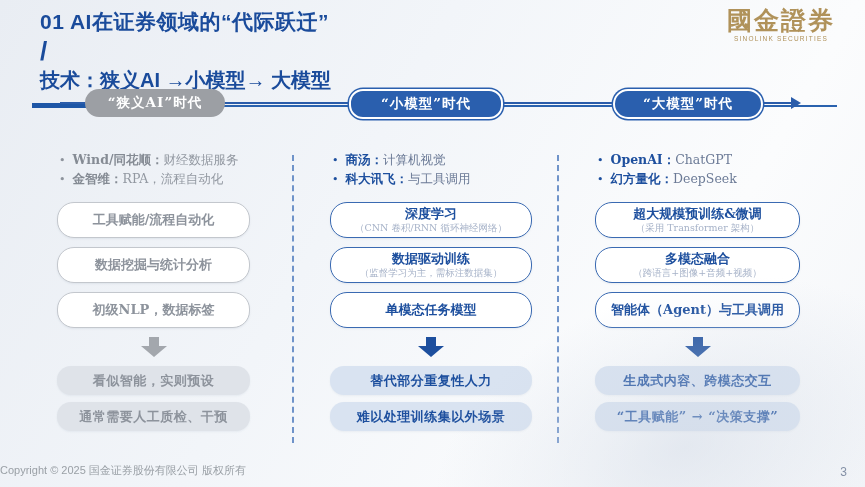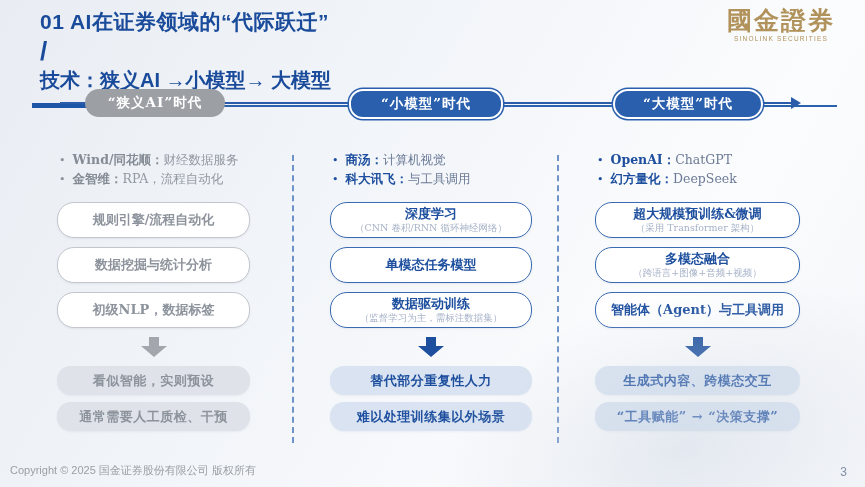--- a/index.html
+++ b/index.html
@@ -66,21 +66,21 @@
   .theme-blue .bt{color:#1d4f9e;font-weight:bold;}
   .bs{font-size:9.5px;color:#a6b2c8;margin-top:1px;line-height:1.1;white-space:nowrap;}
   .bs:empty{display:none;}
   .down-arrow{display:flex;justify-content:center;margin:3px 0 9px 0;height:20px;}
   .rbox{height:29px;border-radius:14px;display:flex;align-items:center;justify-content:center;margin-bottom:7px;
     font-family:"DejaVu Serif","Liberation Serif",serif;font-size:13px;font-weight:bold;letter-spacing:.5px;
     box-shadow:0 1px 2px rgba(90,110,140,.08);}
   .theme-gray .rbox{background:#dfe3e9;color:#8d939c;}
   .theme-blue .rbox{background:#d9e3f1;color:#1d4f9e;}
   
-  .copyright{position:absolute;left:10px;bottom:9px;font-size:11px;color:#9aa0a6;}
+  .copyright{position:absolute;left:0;bottom:9px;font-size:11px;color:#9aa0a6;}
   .pagenum{position:absolute;right:18px;bottom:8px;font-size:12px;color:#76839b;}
 </style>
 </head>
 <body>
 
 <div class="slide">
 
   <header class="hdr">
     <div class="title-row">
       <span class="t-main">01 AI在证券领域的“代际跃迁”</span>
@@ -110,21 +110,21 @@
       <li>
         <span class="b-name">Wind/同花顺：</span>
         <span class="b-desc">财经数据服务</span>
       </li>
       <li>
         <span class="b-name">金智维：</span>
         <span class="b-desc">RPA，流程自动化</span>
       </li>
     </ul>
     <div class="obox">
-      <span class="bt">规则引擎/流程自动化</span>
+      <span class="bt">工具赋能/流程自动化</span>
 
     </div>
     <div class="obox">
       <span class="bt">数据挖掘与统计分析</span>
 
     </div>
     <div class="obox">
       <span class="bt">初级NLP，数据标签</span>
 
     </div>
@@ -148,26 +148,26 @@
       <li>
         <span class="b-name">科大讯飞：</span>
         <span class="b-desc">与工具调用</span>
       </li>
     </ul>
     <div class="obox">
       <span class="bt">深度学习</span>
       <span class="bs">（CNN 卷积/RNN 循环神经网络）</span>
     </div>
     <div class="obox">
-      <span class="bt">单模态任务模型</span>
-
-    </div>
-    <div class="obox">
       <span class="bt">数据驱动训练</span>
       <span class="bs">（监督学习为主，需标注数据集）</span>
+    </div>
+    <div class="obox">
+      <span class="bt">单模态任务模型</span>
+
     </div>
     <div class="down-arrow">
       <svg width="26" height="20" viewBox="0 0 26 20">
           <polygon points="8,0 18,0 18,9 26,9 13,20 0,9 8,9" fill="#1d4f9e"></polygon>
         </svg>
     </div>
     <div class="rbox">替代部分重复性人力</div>
     <div class="rbox">难以处理训练集以外场景</div>
   </section>
 

